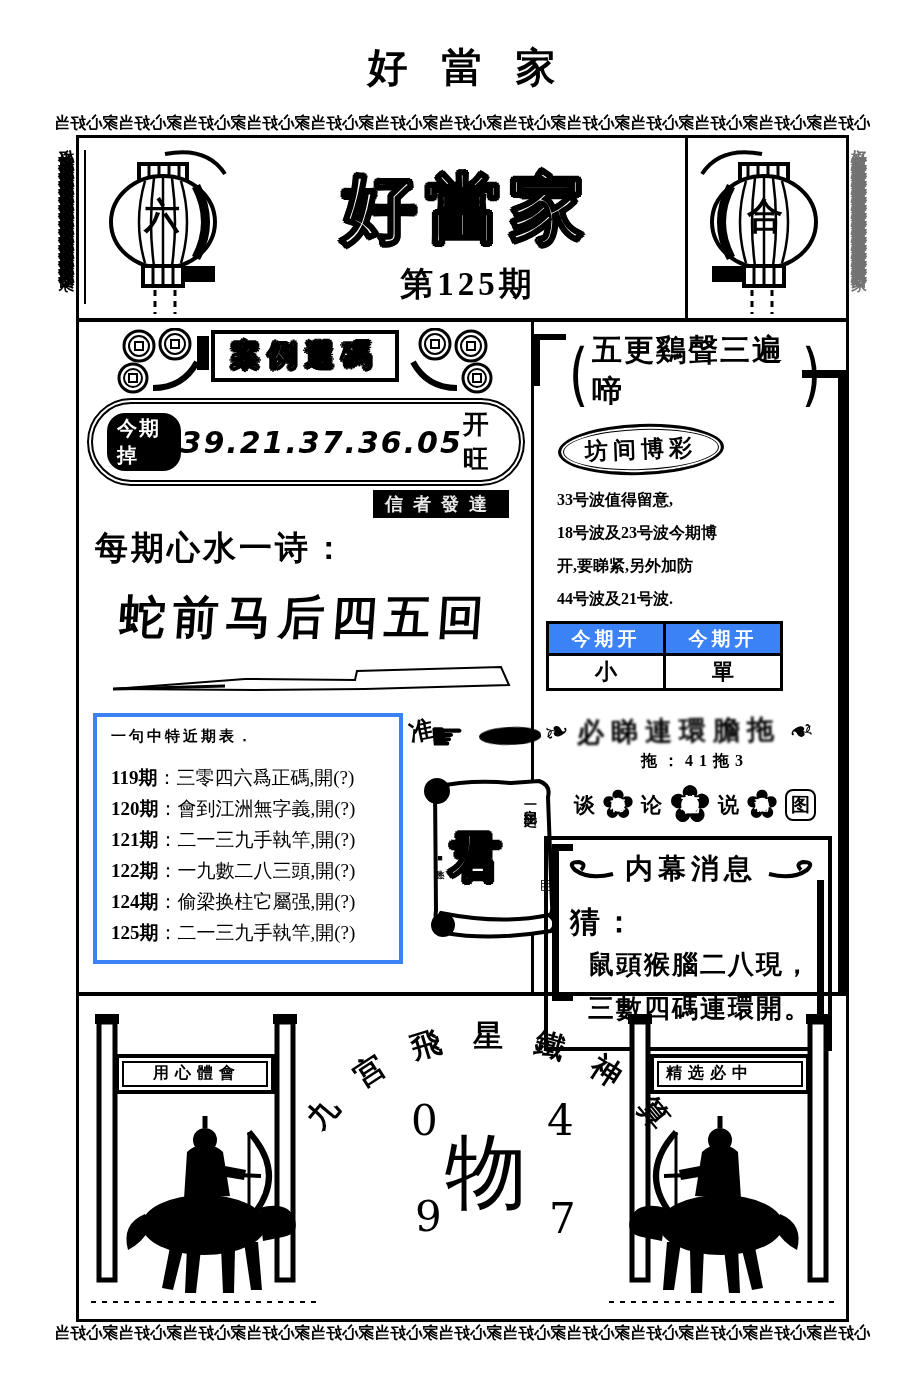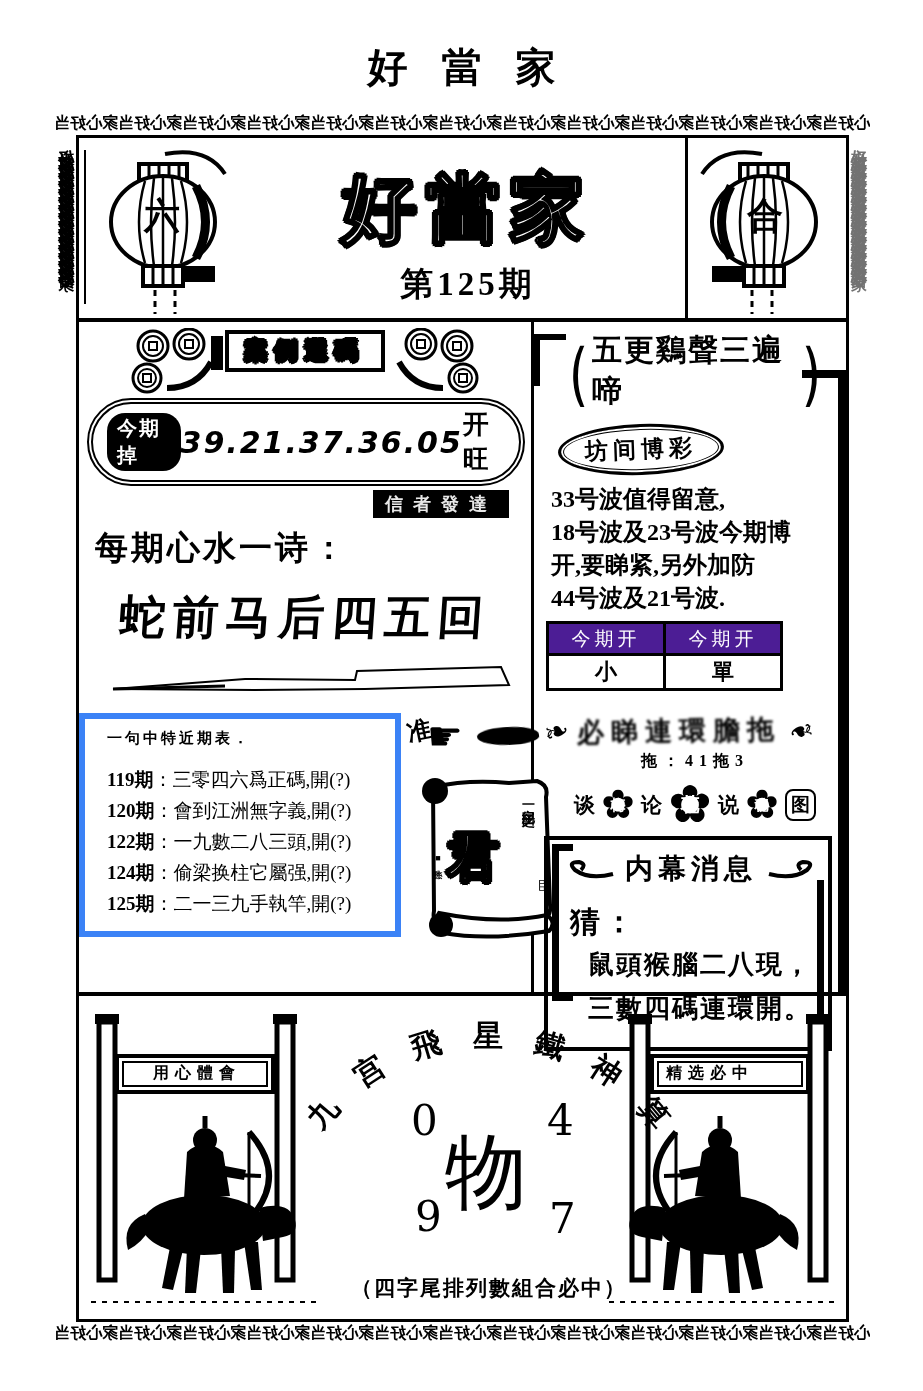--- a/index.html
+++ b/index.html
@@ -35,37 +35,37 @@
      font-size:36px;font-weight:900;color:#000;}
   
   .cols{position:relative;display:flex;height:670px;}
   .col-left{position:relative;width:452px;border-right:3px solid #000;}
   .col-right{position:relative;flex:1;padding-left:10px;}
   
   .case-header{position:relative;display:flex;align-items:flex-start;justify-content:center;
      gap:6px;padding-top:6px;}
   .case-box{position:relative;border:4px solid #000;padding:2px 16px;margin-top:2px;}
   .case-box::before{content:"";position:absolute;left:-18px;top:2px;width:12px;height:34px;background:#000;}
-  .case-box-text{font-size:22px;font-weight:700;letter-spacing:8px;}
+  .case-box-text{font-size:29px;font-weight:400;letter-spacing:8px;}
   .pill{margin:8px 10px 0 12px;border:2px solid #000;outline:2px solid #000;outline-offset:2px;
         border-radius:40px;display:flex;align-items:center;padding:3px 14px;}
   .pill-label{background:#000;color:#fff;border-radius:18px;padding:2px 10px;
         font-size:20px;font-weight:900;letter-spacing:2px;}
   .pill-numbers{font-size:30px;font-weight:bold;letter-spacing:2px;
         font-family:"DejaVu Sans",sans-serif;font-style:italic;}
   .pill-suffix{font-size:26px;font-weight:900;margin-left:auto;}
   .black-tag{width:fit-content;margin:8px 22px 0 auto;background:#000;color:#e8e8e8;
         font-size:18px;font-weight:bold;letter-spacing:10px;padding:2px 12px;}
   .poem-label{margin:8px 0 0 16px;font-size:33px;font-weight:900;letter-spacing:3px;
         font-family:"Liberation Sans",sans-serif;}
   .calligraphy{margin:16px auto 0;text-align:center;font-size:46px;font-weight:900;
         letter-spacing:7px;transform:skewX(-4deg);}
   .sword{margin:10px 0 0 26px;}
   .lower-row{display:flex;margin-top:8px;}
-  .history-box{width:278px;border:6px solid #3b82f6;padding:10px 10px 12px 22px;}
+  .history-box{width:278px;margin-left:14px;border:4px solid #3b82f6;padding:10px 10px 12px 14px;}
   .history-header{font-size:15px;font-weight:bold;letter-spacing:3px;margin-bottom:16px;}
   .history-row{font-size:19px;line-height:31px;white-space:nowrap;}
   .stamp-col{position:relative;flex:1;}
   .accurate{position:absolute;left:6px;top:2px;font-size:24px;font-weight:900;transform:rotate(-12deg);}
   .hand{position:absolute;left:26px;top:0px;font-size:40px;}
   .smudge{position:absolute;left:76px;top:14px;width:62px;height:18px;background:#000;
         border-radius:45% 55% 40% 60%;transform:rotate(-4deg);filter:blur(.6px);}
   .scroll-wrap{position:absolute;left:8px;top:52px;width:150px;height:180px;}
   .scroll-char{position:absolute;left:38px;top:58px;font-size:52px;font-weight:900;
         font-family:"Liberation Sans",sans-serif;}
@@ -78,24 +78,24 @@
         border-left:6px solid #000;border-top:6px solid #000;}
   .big-bracket{position:absolute;right:0;top:48px;width:36px;height:618px;
         border-top:8px solid #000;border-right:8px solid #000;}
   .r-header{display:flex;align-items:center;justify-content:flex-start;gap:2px;
         margin-top:8px;}
   .r-header-paren{font-size:46px;font-weight:bold;transform:scaleY(1.5);line-height:1;}
   .r-header-text{font-size:30px;font-weight:900;letter-spacing:2px;}
   .oval{width:fit-content;border:3px solid #000;border-radius:50%;padding:7px 24px;
         font-size:23px;font-weight:900;letter-spacing:5px;margin:12px 0 8px 14px;
         transform:rotate(-2deg);box-shadow:0 0 0 2px #fff inset,0 0 0 3px #000 inset;}
-  .advice{font-size:24px;font-weight:bold;line-height:33px;margin-left:7px;}
+  .advice{font-size:16px;font-weight:bold;line-height:33px;margin-left:13px;}
   .open-table{border-collapse:collapse;margin:6px 0 0 2px;}
   .open-table td{border:3px solid #000;width:112px;text-align:center;}
-  .open-table .hd{background:#4c1d95;color:#fff;font-size:19px;font-weight:normal;
+  .open-table .hd{background:#3b82f6;color:#fff;font-size:19px;font-weight:bold;
         letter-spacing:4px;height:27px;}
   .open-table .vl{font-size:22px;font-weight:bold;height:30px;}
   .leaf-banner{display:flex;align-items:center;gap:8px;margin:22px 0 0 0;}
   .leaf{font-size:30px;transform:rotate(-18deg);}
   .leaf2{transform:rotate(160deg);}
   .leaf-text{font-size:27px;font-weight:900;letter-spacing:7px;filter:blur(.9px);
         transform:rotate(-1deg);}
   .r-poem{font-size:23px;font-weight:bold;line-height:37px;letter-spacing:1px;margin:10px 0 0 8px;}
   .dantuo{text-align:center;font-size:16px;font-weight:900;letter-spacing:6px;margin-top:2px;}
   .flower-row{display:flex;align-items:center;justify-content:center;gap:5px;margin-top:10px;}
@@ -254,20 +254,21 @@
           <svg class="sword" width="410" height="42" viewBox="0 0 410 42">
             <path d="M8,30 L140,20 L250,21 L252,12 L396,8 L404,26 L260,30 L150,31 Z" fill="#fff" stroke="#000" stroke-width="2"></path>
             <path d="M8,30 L120,27" stroke="#000" stroke-width="3"></path>
           </svg>
 
           <div class="lower-row">
             <div class="history-box">
               <div class="history-header">一句中特近期表．</div>
               <div class="history-row"><b>119期</b><span>：三零四六爲正碼,開(?)</span></div>
               <div class="history-row"><b>120期</b><span>：會到江洲無字義,開(?)</span></div>
+              <div class="history-row"><b>121期</b><span>：二一三九手執竿,開(?)</span></div>
               <div class="history-row"><b>122期</b><span>：一九數二八三頭,開(?)</span></div>
               <div class="history-row"><b>124期</b><span>：偷梁换柱它屬强,開(?)</span></div>
               <div class="history-row"><b>125期</b><span>：二一三九手執竿,開(?)</span></div>
             </div>
 
             <div class="stamp-col">
               <span class="accurate">准</span>
               <span class="hand">☛</span>
               <span class="smudge"></span>
               <div class="scroll-wrap">
@@ -431,18 +432,17 @@
         <span class="arc-char" style="left:456px;top:29px;transform:rotate(17deg);">鐵</span>
         <span class="arc-char" style="left:512px;top:55px;transform:rotate(33deg);">神</span>
         <span class="arc-char" style="left:559px;top:97px;transform:rotate(50deg);">算</span>
 
         <span class="sq-num" style="left:332px;top:100px;">0</span>
         <span class="sq-num" style="left:468px;top:100px;">4</span>
         <span class="sq-center" style="left:366px;top:122px;">物</span>
         <span class="sq-num" style="left:336px;top:196px;">9</span>
         <span class="sq-num" style="left:470px;top:198px;">7</span>
 
-        <div class="bottom-caption">（四字尾排列數組合必中）</div>
       </div>
 
     </div>
   </div>
 </div>
 
 </body></html>

